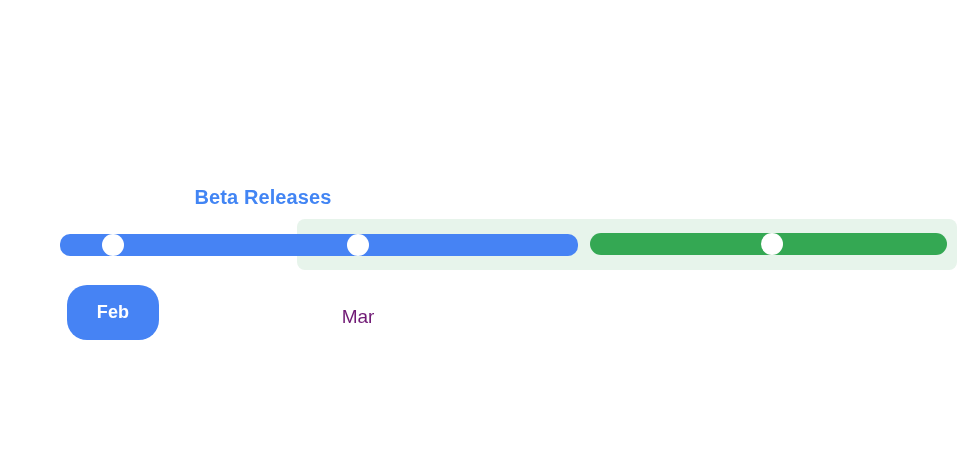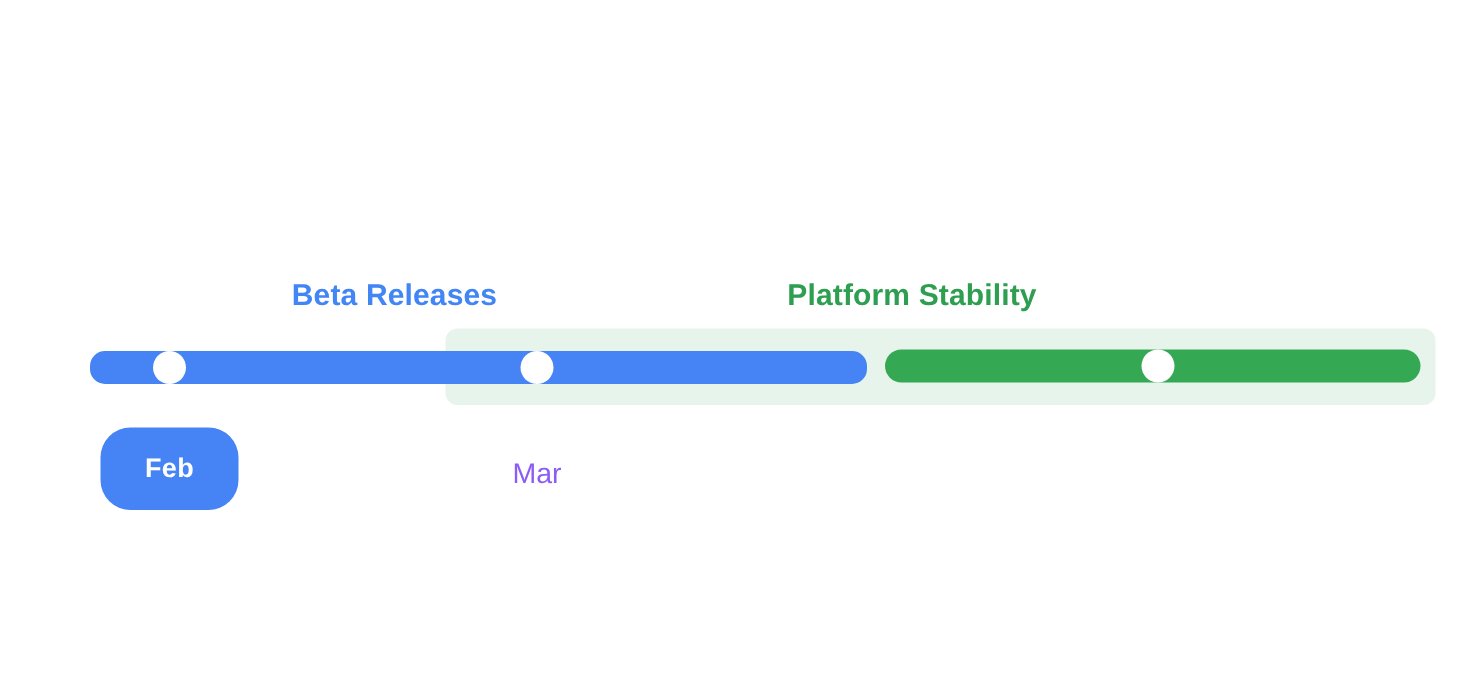--- a/index.html
+++ b/index.html
@@ -85,32 +85,31 @@
   }
   .milestone-label {
     position: absolute;
     top: 272px;
     height: 24px;
     line-height: 24px;
     font-size: 19px;
     white-space: nowrap;
     transform: translateX(-50%);
   }
-  .milestone-label.mar { left: 336px; color: #8b5cf6; }
+  .milestone-label.mar { left: 336px; color: #701a75; }
   .milestone-label.final { left: 745px; color: #2e9e50; font-weight: 500; }
 </style>
 </head>
 <body>
 
 <div class="canvas">
 
   <div class="stability-panel"></div>
 
   <div class="phase-header beta">Beta Releases</div>
-  <div class="phase-header stability">Platform Stability</div>
 
   <div class="bar beta-bar">
     <span class="dot feb"></span>
     <span class="dot mar"></span>
   </div>
 
   <div class="bar stability-bar">
     <span class="dot final"></span>
   </div>
 

